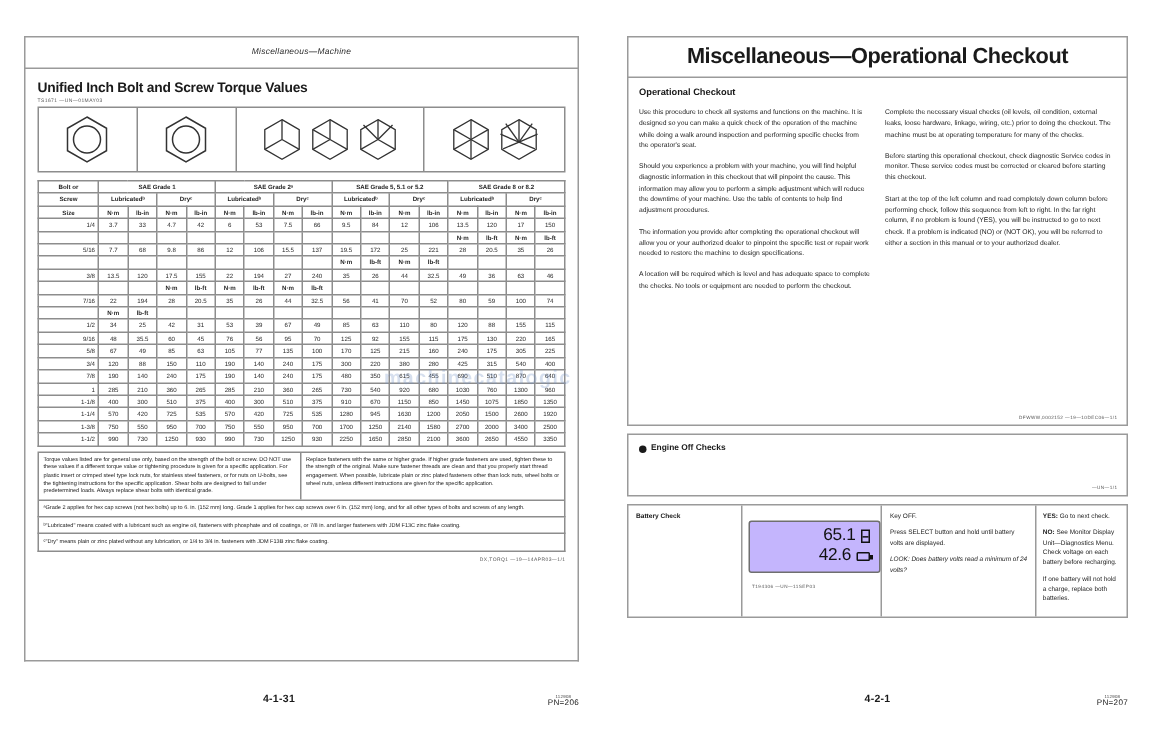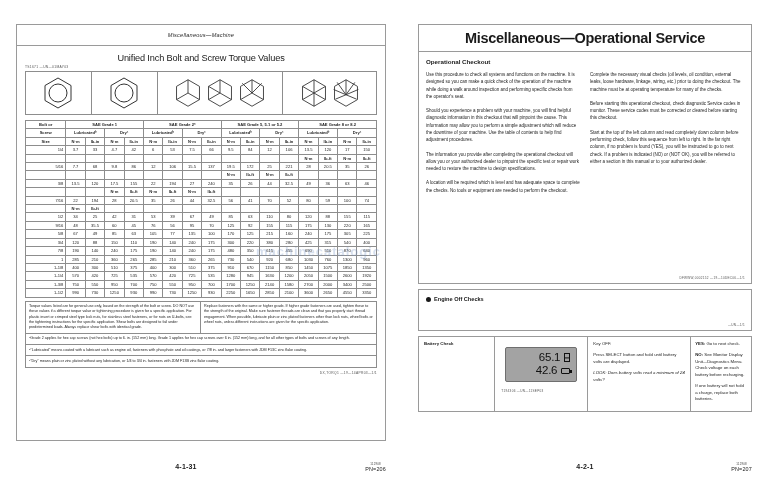--- a/index.html
+++ b/index.html
@@ -40,24 +40,23 @@
   .content-box {
     border: 1px solid #9a9a9a;
     border-top: none;
     margin-top: 0;
     padding: 7px 8px 6px 8px;
     height: 395px;
     position: relative;
   }
   .sec-title {
     font-size: 9.2px;
-    font-weight: normal;
+    font-weight: bold;
     letter-spacing: -.15px;
     margin: 0 0 2px 0;
-    text-align: center;
   }
   .fig-code {
     font-size: 3.3px;
     color: #555;
     letter-spacing: .3px;
     margin-bottom: 2px;
   }
 
   
   .grade-strip {
@@ -228,24 +227,24 @@
     font-size: 4.3px;
     line-height: 1.5;
     color: #232323;
   }
   .bc-c3 p.ital { font-style: italic; }
   .yes-no { font-weight: bold; }
 
   .lcd {
     border: 1px solid #6f6f6f;
     border-radius: 2px;
-    width: 72px;
+    width: 88px;
     padding: 3px 6px 4px 6px;
     margin: 5px auto 0 auto;
-    background: #a3a3a3;
+    background: #c4b5fd;
   }
   .lcd-row {
     display: flex; align-items: center; justify-content: flex-end;
     gap: 4px;
     font-size: 11.5px;
     line-height: 1.15;
     letter-spacing: -.2px;
     color: #111;
   }
   .ico-bat-bars {
@@ -799,21 +798,21 @@
       <div class="pn-stack">
         <div class="pn-date">112908</div>
         <div class="pn-code">PN=206</div>
       </div>
     </div>
   </div>
 
   <div class="page page-right">
 
     <div class="big-head">
-      <span>Miscellaneous—Operational Service</span>
+      <span>Miscellaneous—Operational Checkout</span>
     </div>
 
     <div class="r-box first">
       <div class="sub-title">Operational Checkout</div>
       <div class="two-col">
         <div class="col">
           <p>Use this procedure to check all systems and functions on the machine. It is designed so you can make a quick check of the operation of the machine while doing a walk around inspection and performing specific checks from the operator's seat.</p>
           <p>Should you experience a problem with your machine, you will find helpful diagnostic information in this checkout that will pinpoint the cause. This information may allow you to perform a simple adjustment which will reduce the downtime of your machine. Use the table of contents to help find adjustment procedures.</p>
           <p>The information you provide after completing the operational checkout will allow you or your authorized dealer to pinpoint the specific test or repair work needed to restore the machine to design specifications.</p>
           <p>A location will be required which is level and has adequate space to complete the checks. No tools or equipment are needed to perform the checkout.</p>

